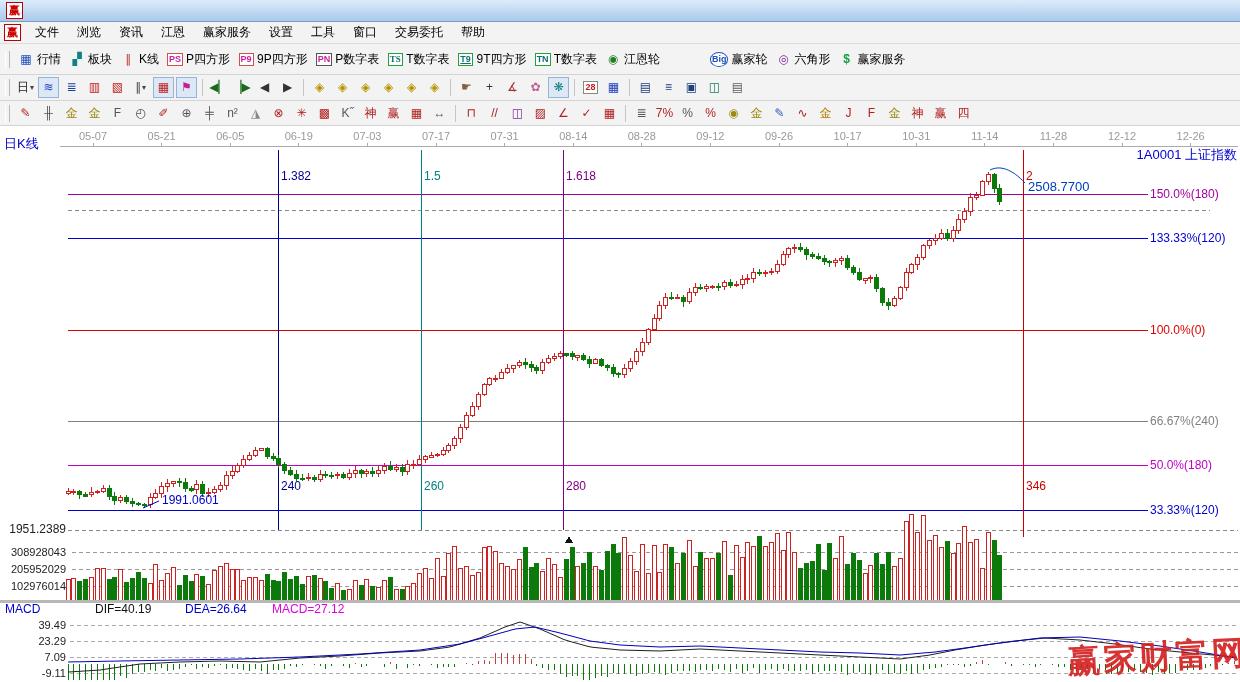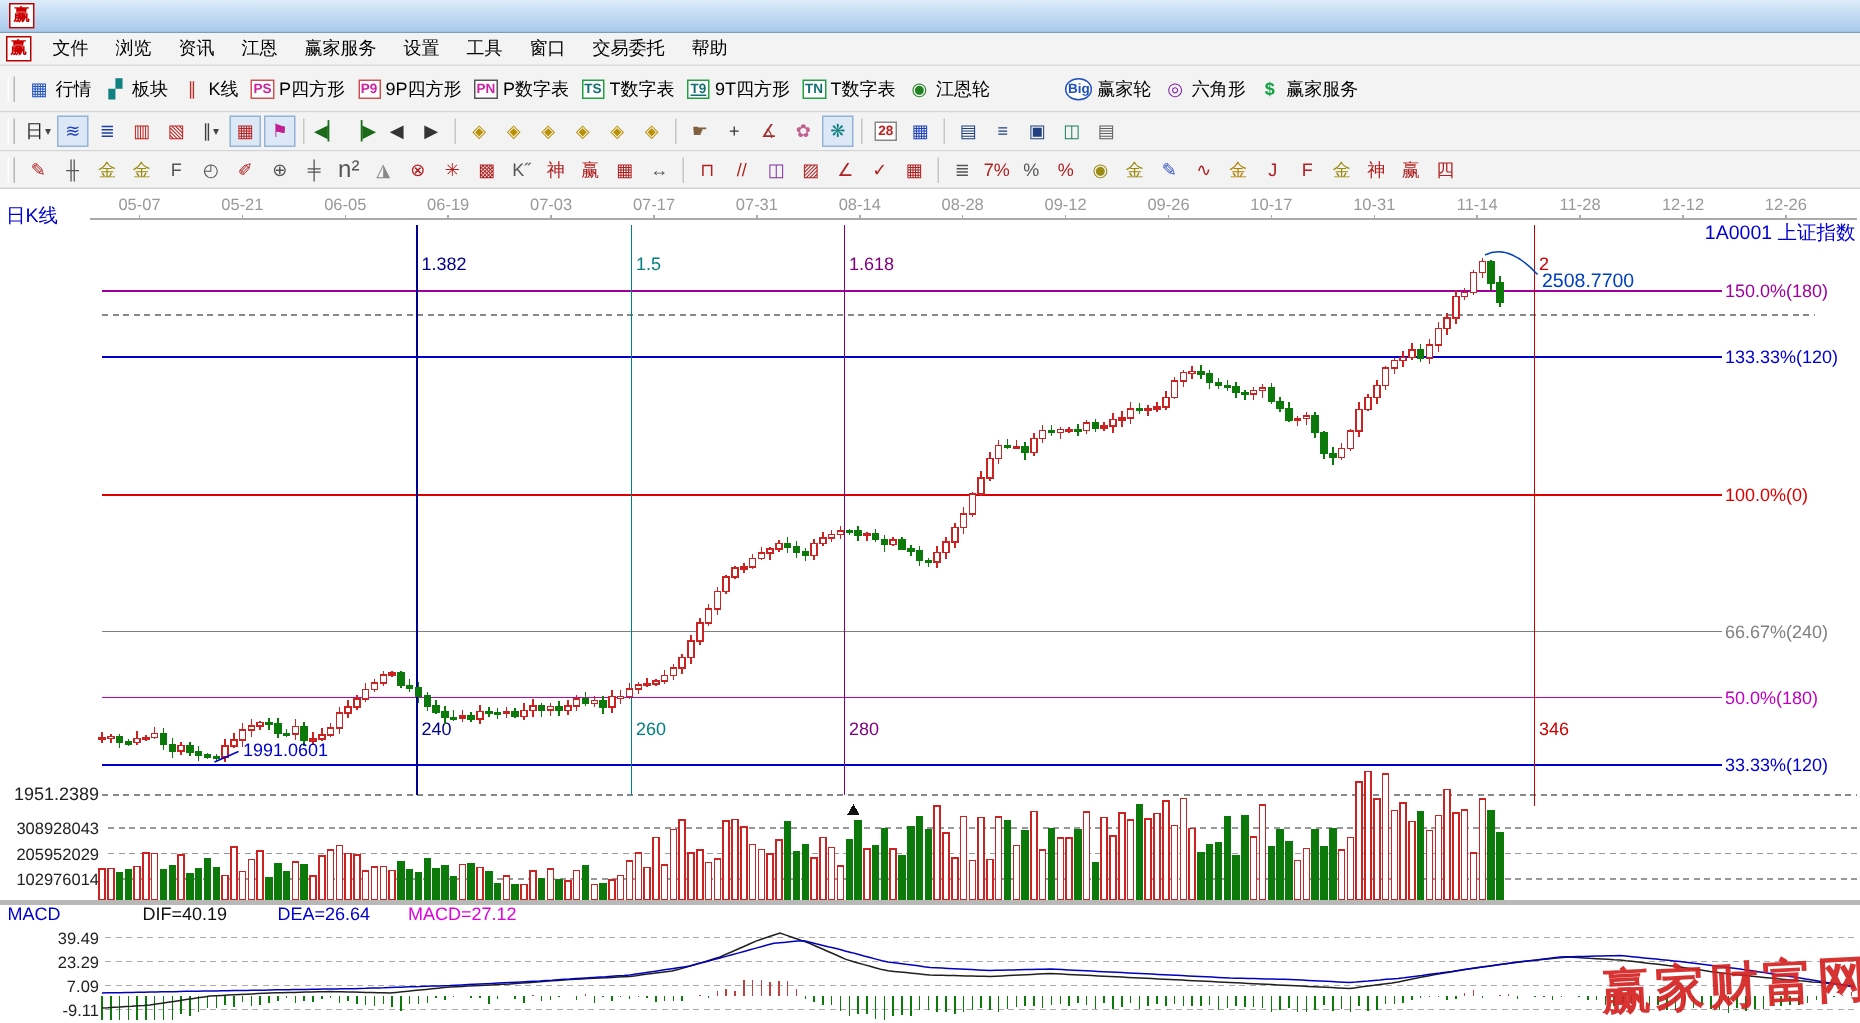--- a/index.html
+++ b/index.html
@@ -70,21 +70,21 @@
         <span>9P四方形</span>
       </span>
       <span class="tbtn">
         <span class="ticon">
           <span class="badge" style="color: rgb(208, 32, 160); border-color: rgb(85, 85, 85);">PN</span>
         </span>
         <span>P数字表</span>
       </span>
       <span class="tbtn">
         <span class="ticon">
-          <span class="badge" style="color: rgb(16, 112, 112); border-color: rgb(32, 160, 64);">TS</span>
+          <span class="badge" style="color: rgb(16, 112, 112); border-color: rgb(32, 160, 64); font-family: Liberation Serif, serif;">TS</span>
         </span>
         <span>T数字表</span>
       </span>
       <span class="tbtn">
         <span class="ticon">
           <span class="badge" style="color: rgb(16, 112, 112); border-color: rgb(32, 160, 64); text-decoration: underline;">T9</span>
         </span>
         <span>9T四方形</span>
       </span>
       <span class="tbtn">
@@ -241,21 +241,21 @@
       <span class="ibtn">
         <span style="color: rgb(176, 32, 32); font-size: 12px;">✐</span>
       </span>
       <span class="ibtn">
         <span style="color: rgb(85, 85, 85); font-size: 12px;">⊕</span>
       </span>
       <span class="ibtn">
         <span style="color: rgb(85, 85, 85); font-size: 12px;">╪</span>
       </span>
       <span class="ibtn">
-        <span style="color: rgb(85, 85, 85); font-size: 16px;">n²</span>
+        <span style="color: rgb(85, 85, 85); font-size: 12px;">n²</span>
       </span>
       <span class="ibtn">
         <span style="color: rgb(136, 136, 136); font-size: 12px;">◮</span>
       </span>
       <span class="ibtn">
         <span style="color: rgb(176, 32, 32); font-size: 12px;">⊗</span>
       </span>
       <span class="ibtn">
         <span style="color: rgb(176, 32, 32); font-size: 12px;">✳</span>
       </span>

